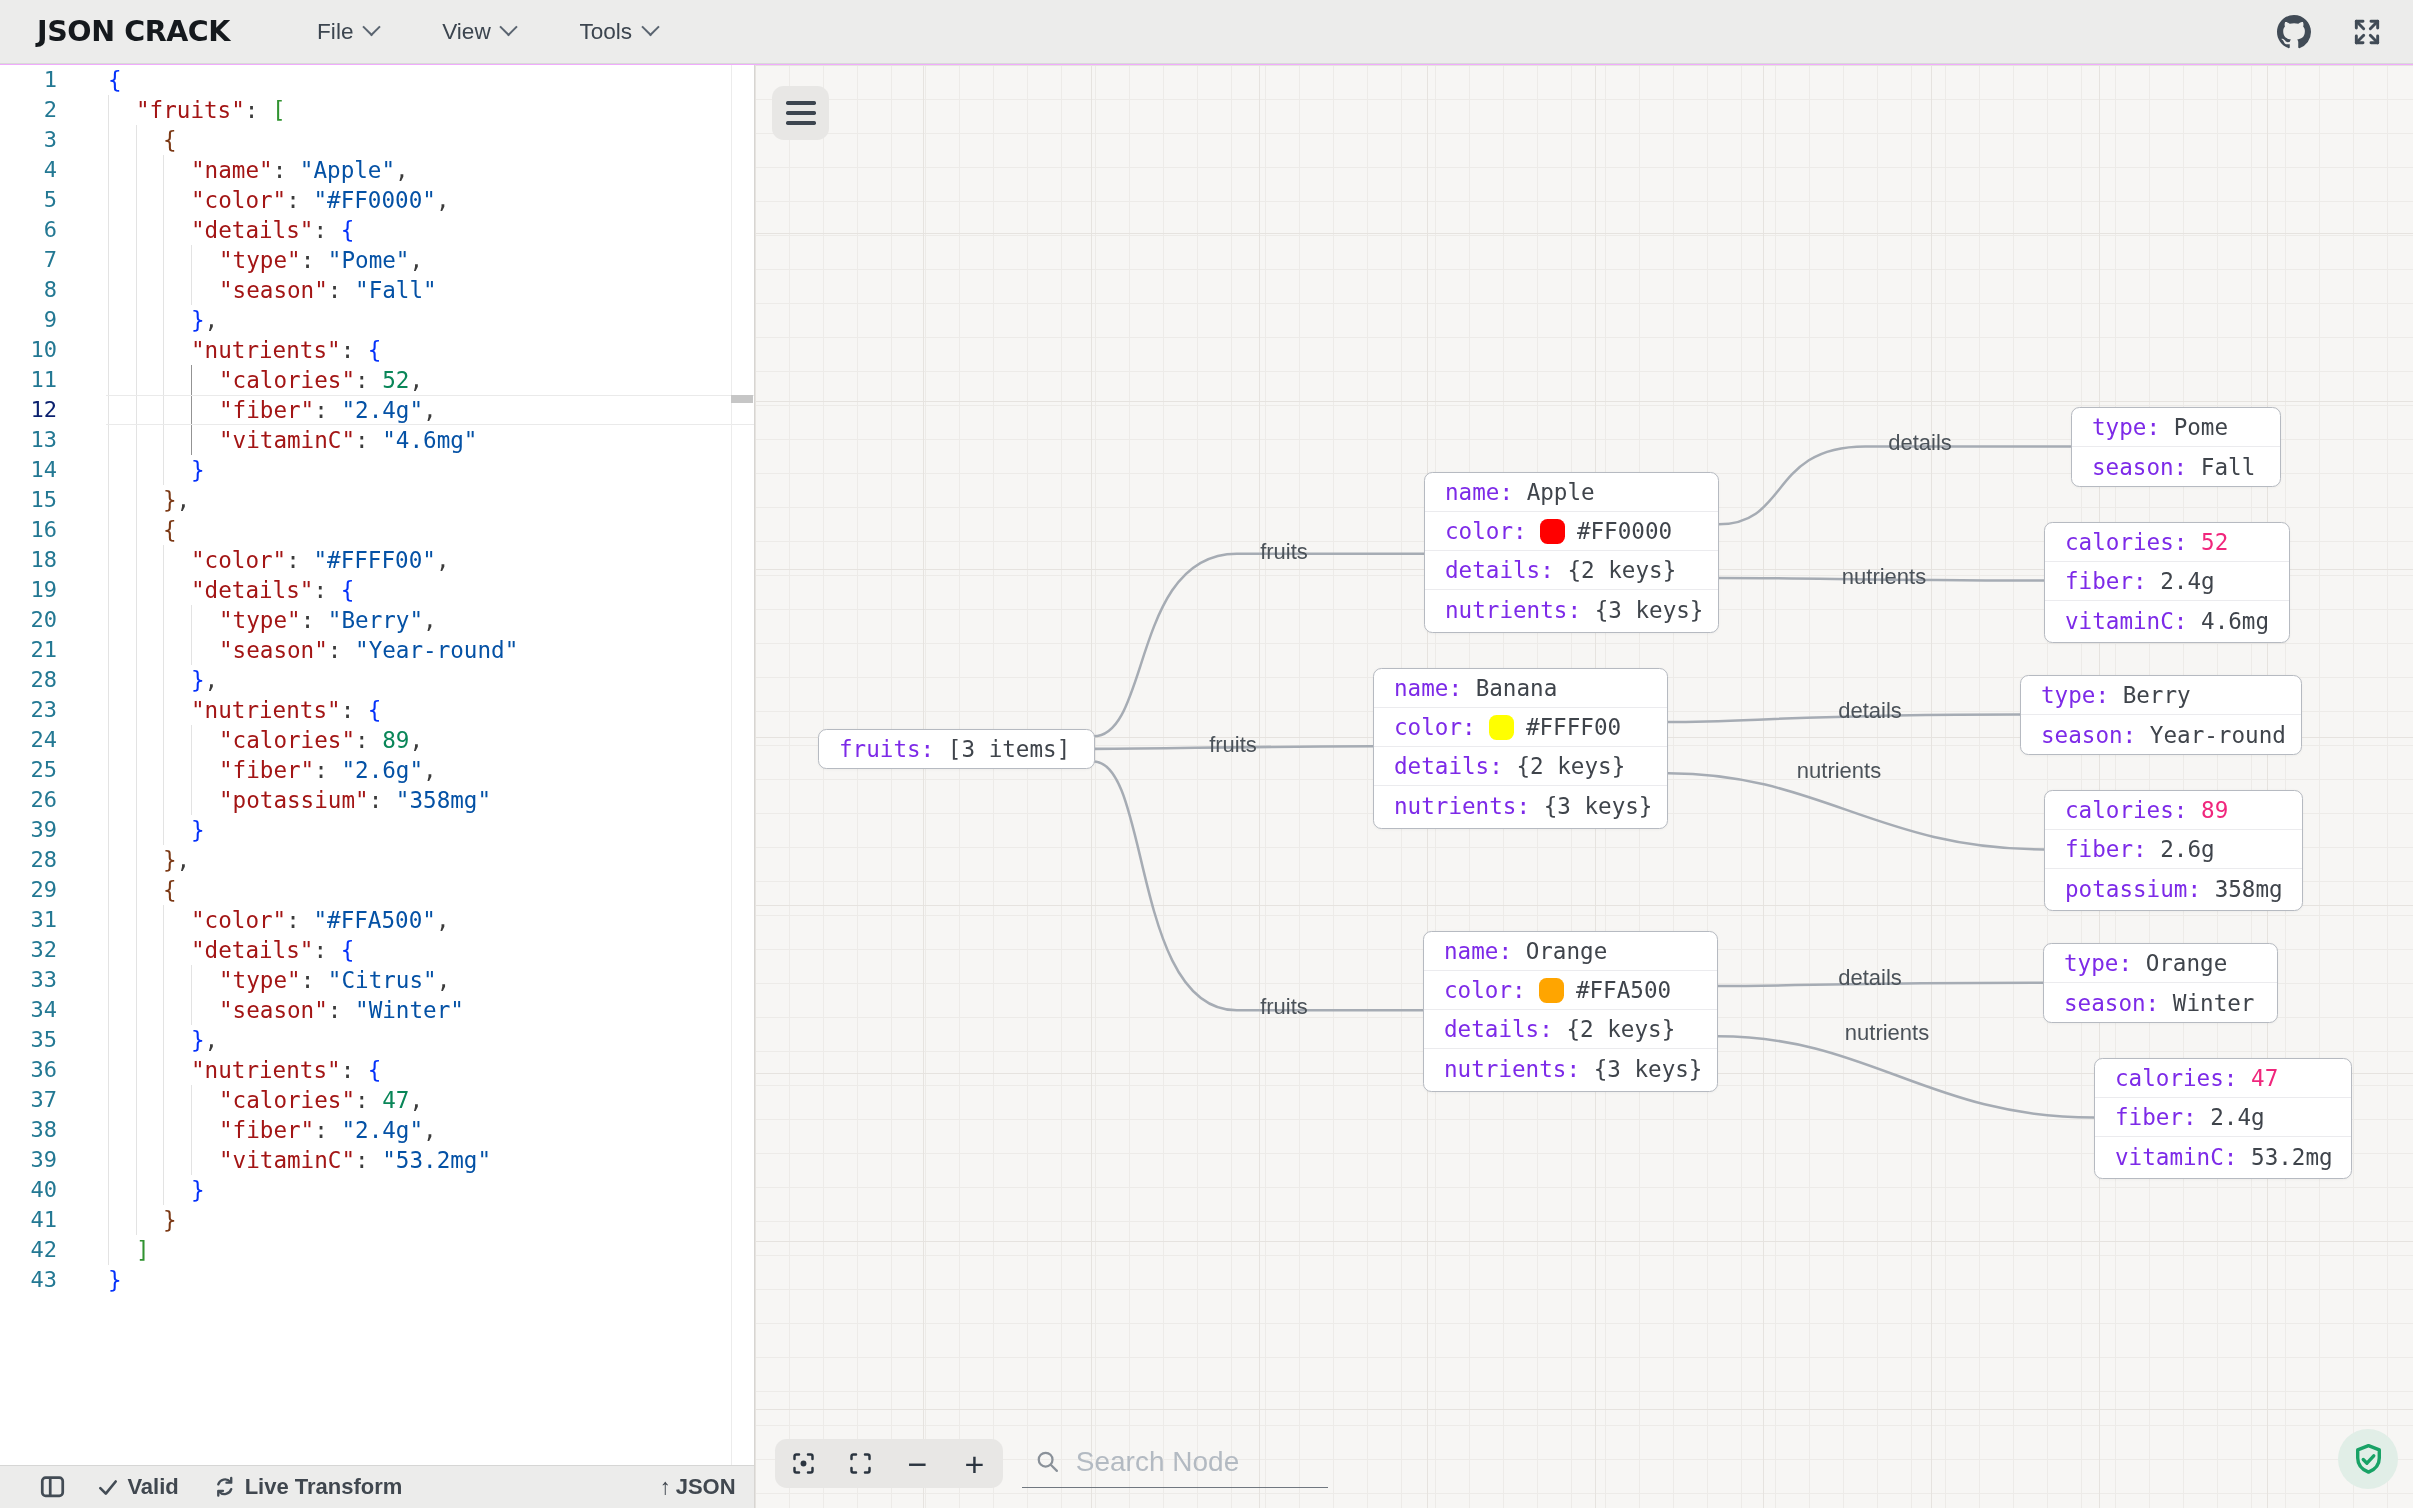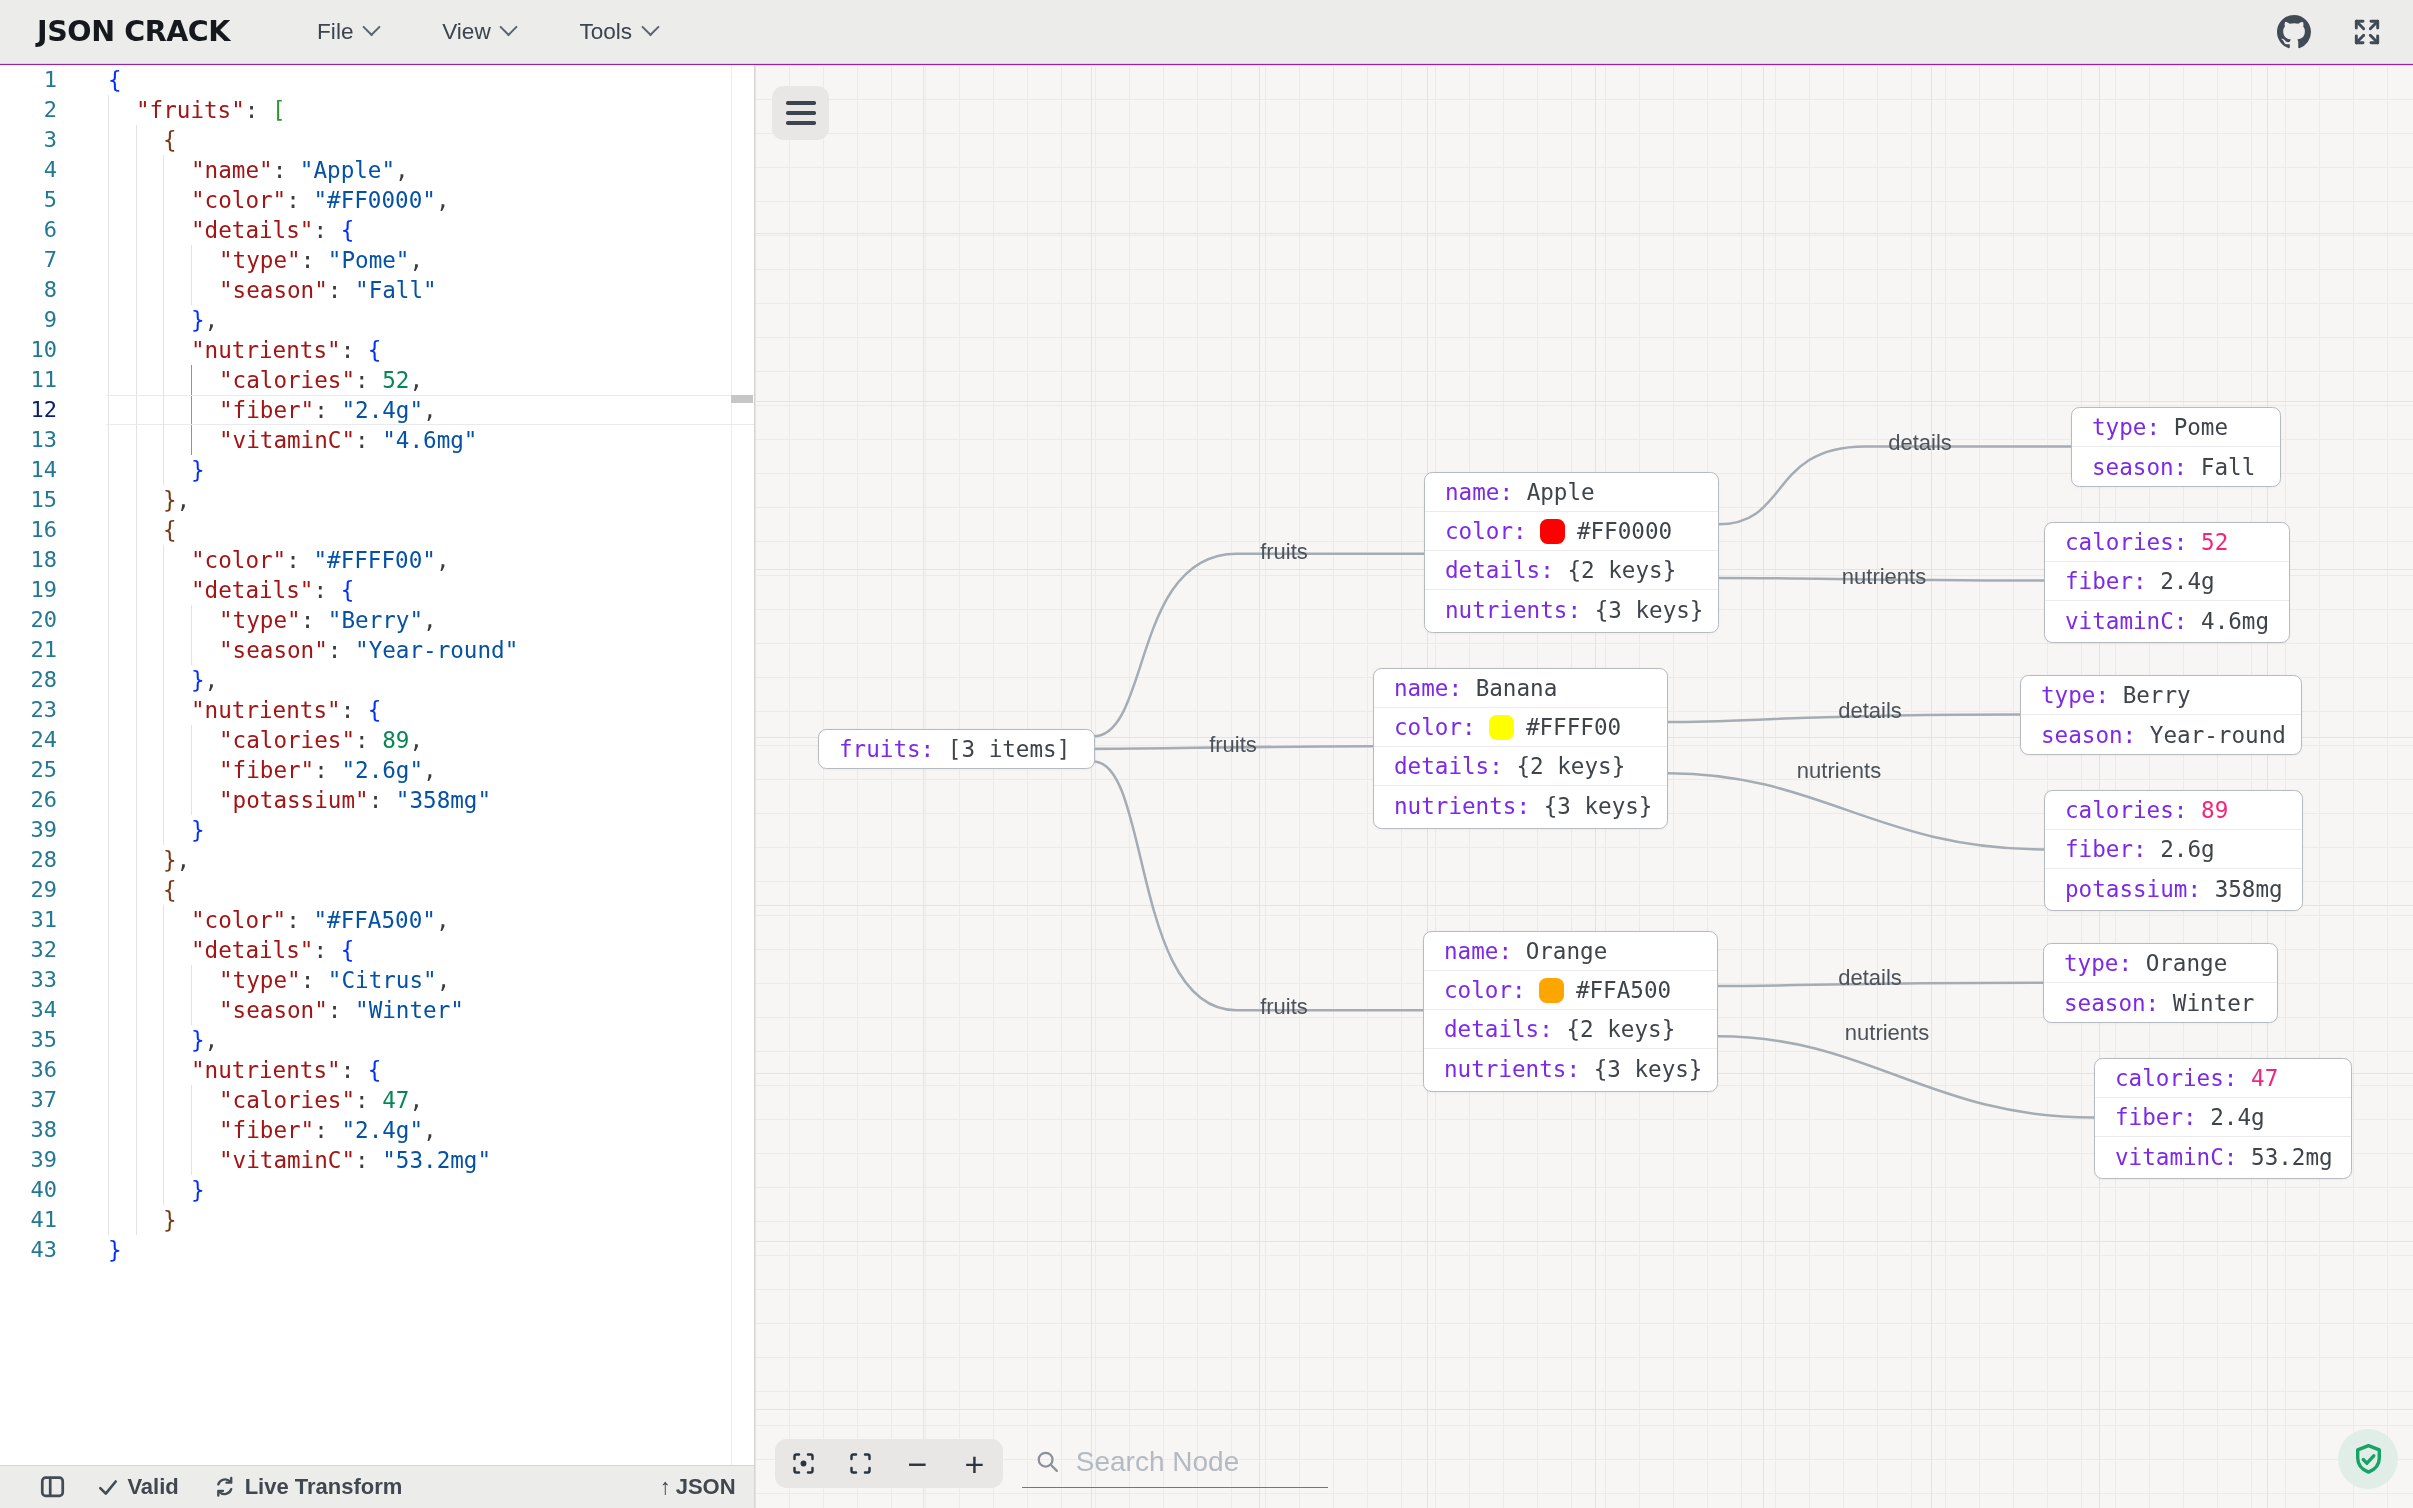--- a/index.html
+++ b/index.html
@@ -1,17 +1,17 @@
 <!DOCTYPE html>
 <html style="--key-color: #7d2ae8; --num-color: #f0267c;font-size:13.4px"><head>
 <meta charset="utf-8">
 <style>
   html,body{margin:0;padding:0;}
   body{width:2413px;height:1508px;overflow:hidden;font-family:"Liberation Sans",sans-serif;background:#fff;}
-  #stage{position:relative;width:2413px;height:1508px;overflow:hidden;background:#a21caf;}
+  #stage{position:relative;width:2413px;height:1508px;overflow:hidden;background:#f0abfc;}
 
   
   #navbar{position:absolute;left:0;top:0;width:2413px;height:64px;background:#ececeb;border-bottom:0.8px solid #d9d9d8;display:flex;align-items:center;box-sizing:border-box;}
   #logo{margin-left:37px;font-weight:900;font-size:28.5px;letter-spacing:-0.4px;color:#15191d;font-family:"DejaVu Sans",sans-serif;}
   .menu-item{display:flex;align-items:center;font-size:22.6px;color:#3c454f;margin-left:64px;cursor:pointer;}
   .menu-item:first-of-type{margin-left:87px;}
   .chev{width:11px;height:11px;border-right:2.5px solid #5a6470;border-bottom:2.5px solid #5a6470;transform:rotate(45deg) translate(-1.7px,-1.7px);margin-left:11.7px;margin-top:-5px;}
   #nav-right{margin-left:auto;display:flex;align-items:center;gap:40px;margin-right:30px;}
   #nav-right svg{display:block;}
 
@@ -151,20 +151,21 @@
         <div class="ed-line"><span class="ln">32</span><span class="guide" style="left: 108px;"></span><span class="guide" style="left: 136px;"></span><span class="guide" style="left: 163px;"></span><span class="ctext" style="left: 191px;"><span class="tk-key">"details"</span><span class="tk-p">: </span><span class="tk-b0">{</span></span></div>
         <div class="ed-line"><span class="ln">33</span><span class="guide" style="left: 108px;"></span><span class="guide" style="left: 136px;"></span><span class="guide" style="left: 163px;"></span><span class="guide" style="left: 191px;"></span><span class="ctext" style="left: 219px;"><span class="tk-key">"type"</span><span class="tk-p">: </span><span class="tk-str">"Citrus"</span><span class="tk-p">,</span></span></div>
         <div class="ed-line"><span class="ln">34</span><span class="guide" style="left: 108px;"></span><span class="guide" style="left: 136px;"></span><span class="guide" style="left: 163px;"></span><span class="guide" style="left: 191px;"></span><span class="ctext" style="left: 219px;"><span class="tk-key">"season"</span><span class="tk-p">: </span><span class="tk-str">"Winter"</span></span></div>
         <div class="ed-line"><span class="ln">35</span><span class="guide" style="left: 108px;"></span><span class="guide" style="left: 136px;"></span><span class="guide" style="left: 163px;"></span><span class="ctext" style="left: 191px;"><span class="tk-b0">}</span><span class="tk-p">,</span></span></div>
         <div class="ed-line"><span class="ln">36</span><span class="guide" style="left: 108px;"></span><span class="guide" style="left: 136px;"></span><span class="guide" style="left: 163px;"></span><span class="ctext" style="left: 191px;"><span class="tk-key">"nutrients"</span><span class="tk-p">: </span><span class="tk-b0">{</span></span></div>
         <div class="ed-line"><span class="ln">37</span><span class="guide" style="left: 108px;"></span><span class="guide" style="left: 136px;"></span><span class="guide" style="left: 163px;"></span><span class="guide" style="left: 191px;"></span><span class="ctext" style="left: 219px;"><span class="tk-key">"calories"</span><span class="tk-p">: </span><span class="tk-num">47</span><span class="tk-p">,</span></span></div>
         <div class="ed-line"><span class="ln">38</span><span class="guide" style="left: 108px;"></span><span class="guide" style="left: 136px;"></span><span class="guide" style="left: 163px;"></span><span class="guide" style="left: 191px;"></span><span class="ctext" style="left: 219px;"><span class="tk-key">"fiber"</span><span class="tk-p">: </span><span class="tk-str">"2.4g"</span><span class="tk-p">,</span></span></div>
         <div class="ed-line"><span class="ln">39</span><span class="guide" style="left: 108px;"></span><span class="guide" style="left: 136px;"></span><span class="guide" style="left: 163px;"></span><span class="guide" style="left: 191px;"></span><span class="ctext" style="left: 219px;"><span class="tk-key">"vitaminC"</span><span class="tk-p">: </span><span class="tk-str">"53.2mg"</span></span></div>
         <div class="ed-line"><span class="ln">40</span><span class="guide" style="left: 108px;"></span><span class="guide" style="left: 136px;"></span><span class="guide" style="left: 163px;"></span><span class="ctext" style="left: 191px;"><span class="tk-b0">}</span></span></div>
         <div class="ed-line"><span class="ln">41</span><span class="guide" style="left: 108px;"></span><span class="guide" style="left: 136px;"></span><span class="ctext" style="left: 163px;"><span class="tk-b2">}</span></span></div>
+        <div class="ed-line"><span class="ln">42</span><span class="guide" style="left: 108px;"></span><span class="ctext" style="left: 136px;"><span class="tk-b1">]</span></span></div>
         <div class="ed-line"><span class="ln">43</span><span class="ctext" style="left: 108px;"><span class="tk-b0">}</span></span></div>
       </div>
     <div id="editor-border"></div>
     <div id="scroll-mark"></div>
   </div>
 
   <div id="statusbar">
     <span class="sb-item" style="margin-left:40px">
       <svg width="25" height="23.5" viewBox="0 0 22 20" fill="none" stroke="#434c55" stroke-width="2.4">
           <rect x="2" y="2" width="18" height="16" rx="3"></rect>

